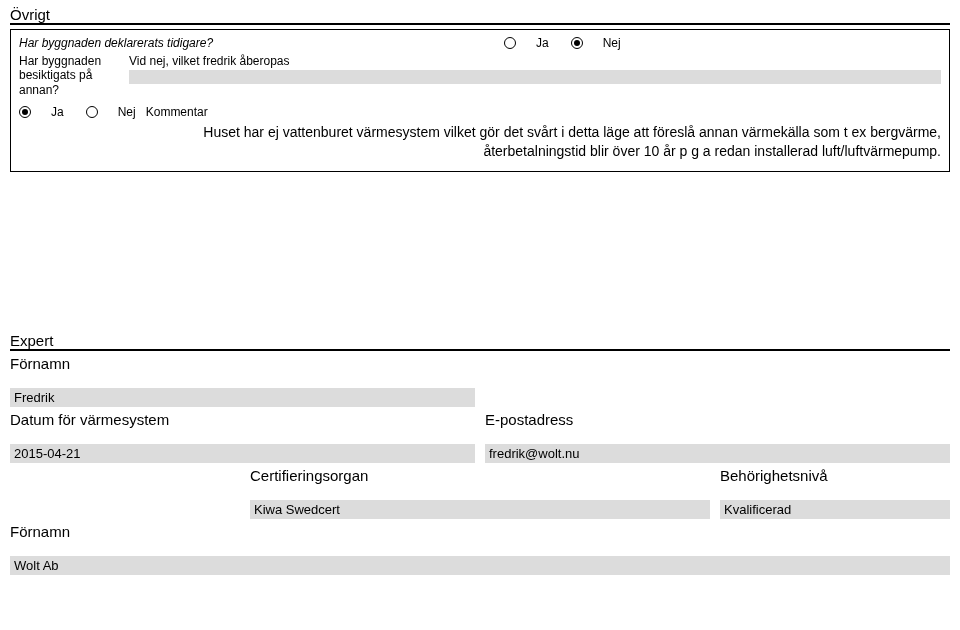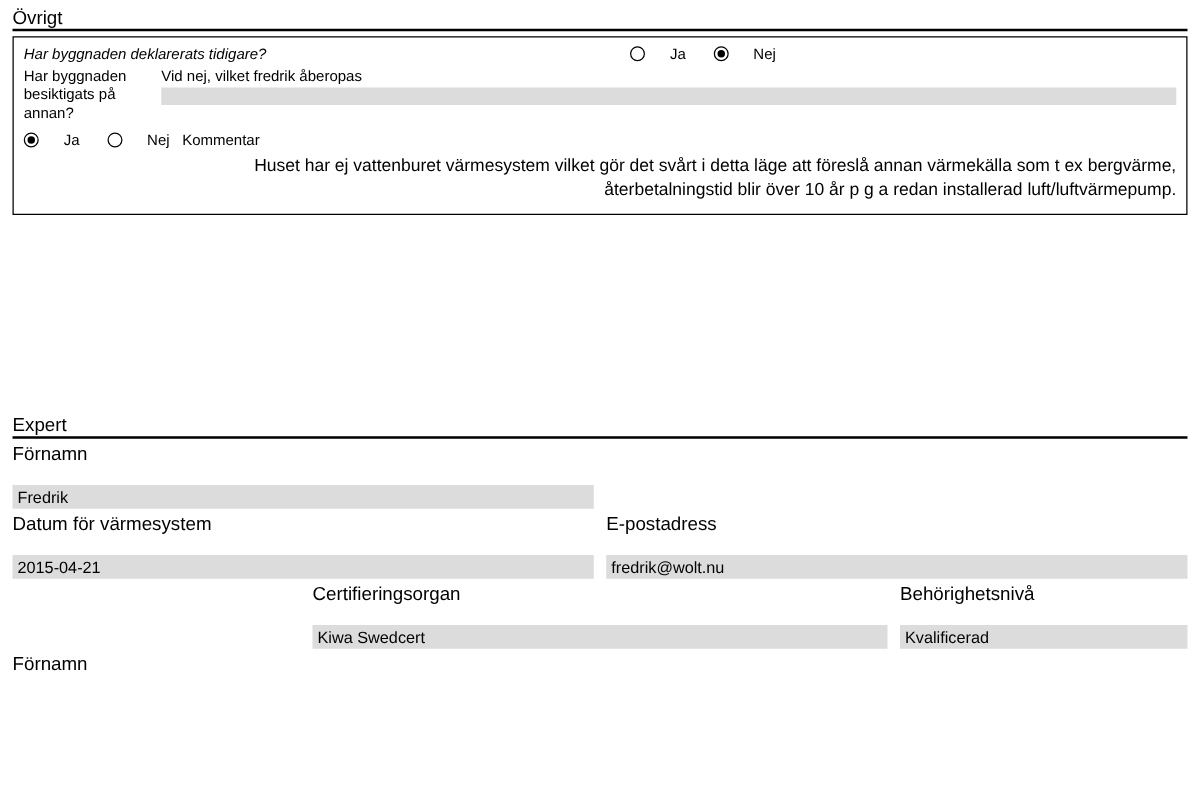--- a/index.html
+++ b/index.html
@@ -200,16 +200,17 @@
     </div>
     <div class="field w-third">
       <div class="field-label">Behörighetsnivå</div>
       <div class="field-value">Kvalificerad</div>
     </div>
   </div>
 
   <div class="expert-row">
     <div class="field" style="flex:1;">
       <div class="field-label">Förnamn</div>
+      <div class="field-value">Wolt Ab</div>
     </div>
   </div>
 
 </div>
 
 </body></html>

